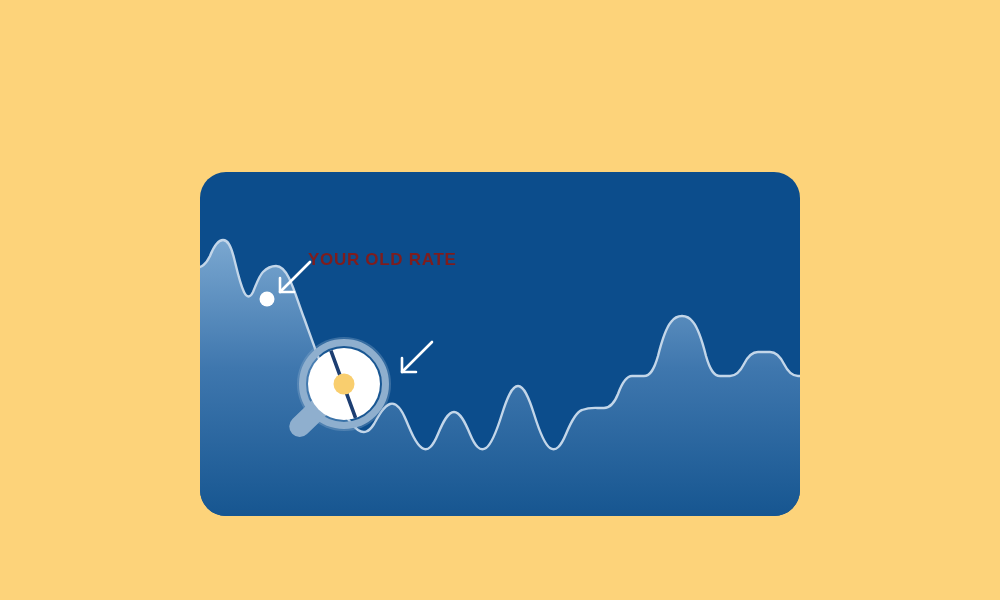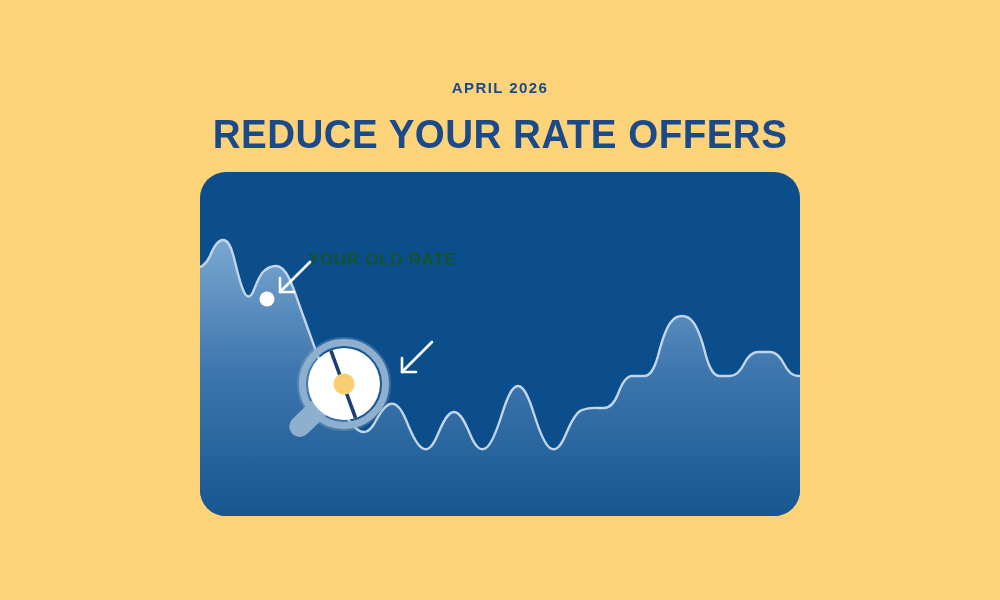--- a/index.html
+++ b/index.html
@@ -61,21 +61,21 @@
   .card-svg {
     position: absolute;
     left: 0;
     top: 0;
     display: block;
   }
 
   
   .annotation {
     position: absolute;
-    color: #14532d;
+    color: #7f1d1d;
     font-size: 17px;
     font-weight: bold;
     letter-spacing: 0.7px;
     white-space: nowrap;
     text-transform: uppercase;
   }
   .ann-old { left: 308px; top: 250px; }
   .ann-new { left: 432px; top: 328px; }
 
   .arrow-svg {
@@ -83,24 +83,20 @@
     pointer-events: none;
   }
   .arrow-old { left: 270px; top: 258px; }
   .arrow-new { left: 392px; top: 338px; }
 </style>
 </head>
 <body>
 
 <div class="stage">
 
-  <div class="header">
-    <div class="eyebrow">APRIL 2026</div>
-    <div class="headline">REDUCE YOUR RATE OFFERS</div>
-  </div>
 
   <div class="card">
     <svg class="card-svg" width="600" height="344" viewBox="0 0 600 344">
       <defs>
         <linearGradient id="areaGrad" x1="0" y1="0" x2="0" y2="1">
           <stop offset="0%" stop-color="#7AA7D0"></stop>
           <stop offset="45%" stop-color="#3F77AE"></stop>
           <stop offset="100%" stop-color="#14548F"></stop>
         </linearGradient>
         <radialGradient id="ringGlow" cx="50%" cy="50%" r="50%">

